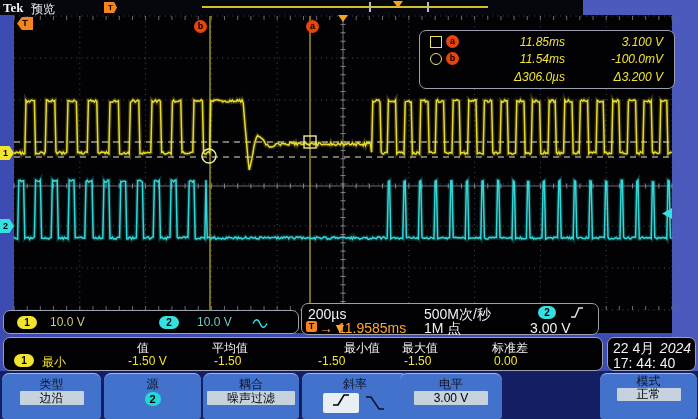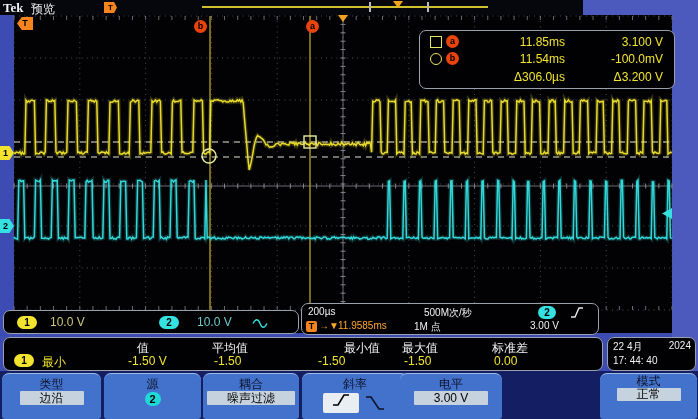--- a/index.html
+++ b/index.html
@@ -37,28 +37,28 @@
   .gnd-marker{width:14px;height:14px;color:#000;font:bold 9px "Liberation Sans",sans-serif;
     text-align:left;line-height:14px;padding-left:3px;box-sizing:border-box;
     clip-path:polygon(0 0,68% 0,100% 50%,68% 100%,0 100%);}
   .trig-arrow{left:662px;top:208px;width:10px;height:11px;background:#35e0e0;
     clip-path:polygon(100% 0,100% 100%,0 50%);}
 
   .box{background:#010104;border:1px solid #9aa0ae;border-radius:7px;box-sizing:border-box;}
   .yellow{color:#f2e42e;}
   .white{color:#f2f2f2;}
   .amber{color:#ffa62b;}
-  .t11{font-size:10px;} .t12{font-size:12px;}
+  .t11{font-size:14px;} .t12{font-size:12px;}
 
   .badge-oval{width:20px;height:13px;border-radius:7px;color:#000;
     font:bold 10px "Liberation Sans",sans-serif;text-align:center;line-height:13px;}
   .bg-y{background:#f2e42e;} .bg-c{background:#35e0e0;}
   .glyph-sq{width:10px;height:10px;border:1.5px solid #e8e860;}
   .glyph-ci{width:10px;height:10px;border:1.5px solid #e8e860;border-radius:50%;}
-  .ra{text-align:right;}
+  .ra{text-align:right;font-style:italic;}
 
   .menu-btn{top:373px;height:46px;background:#4372cc;border-radius:7px 7px 3px 3px;
     border-top:1px solid #9cb9ea;box-sizing:border-box;color:#0d1226;font-size:12px;
     text-align:center;cursor:pointer;}
   .menu-title{margin-top:3px;line-height:14px;}
   .chip{display:inline-block;background:#c6d3de;color:#000;padding:0 20px;line-height:14px;border-radius:1px;}
   .mode-line{line-height:13px;}
   .icon-chip{display:inline-block;background:#e9eef3;width:36px;height:20px;border-radius:2px;
     vertical-align:middle;text-align:center;line-height:18px;}
   .slope-row{margin-top:2px;}
@@ -340,21 +340,21 @@
 <div class="abs box" style="left:301px;top:303px;width:298px;height:32px;">
   <span class="abs white t11" style="left:6px;top:2px;">200µs</span>
   <span class="abs white t11" style="left:122px;top:2px;">500M次/秒</span>
   <div class="abs badge-oval bg-c" style="left:236px;top:2px;width:18px;">2</div>
   <svg class="abs" style="left:268px;top:2px;" width="14" height="13" viewBox="0 0 14 13">
     <path d="M1,11 h4 l4,-9 h4" stroke="#e8e8e8" stroke-width="1.4" fill="none"></path>
   </svg>
   <div class="abs" style="left:4px;top:17px;width:11px;height:11px;background:#f5831e;border-radius:2px;color:#000;font:bold 9px 'Liberation Sans',sans-serif;text-align:center;line-height:11px;">T</div>
   <span class="abs amber t11" style="left:17px;top:16px;">→▼</span>
   <span class="abs amber t11" style="left:36px;top:16px;">11.9585ms</span>
-  <span class="abs white t11" style="left:112px;top:16px;">1M 点</span>
+  <span class="abs white t11" style="left:122px;top:16px;">1M 点</span>
   <span class="abs white t11" style="left:228px;top:16px;">3.00 V</span>
 </div>
 
 <div class="abs box" style="left:3px;top:337px;width:600px;height:34px;">
   <span class="abs white t12" style="left:133px;top:2px;">值</span>
   <span class="abs white t12" style="left:208px;top:2px;">平均值</span>
   <span class="abs white t12" style="left:312px;top:2px;margin-left:28px;">最小值</span>
   <span class="abs white t12" style="left:398px;top:2px;">最大值</span>
   <span class="abs white t12" style="left:488px;top:2px;">标准差</span>
   <div class="abs badge-oval bg-y" style="left:10px;top:16px;">1</div>

